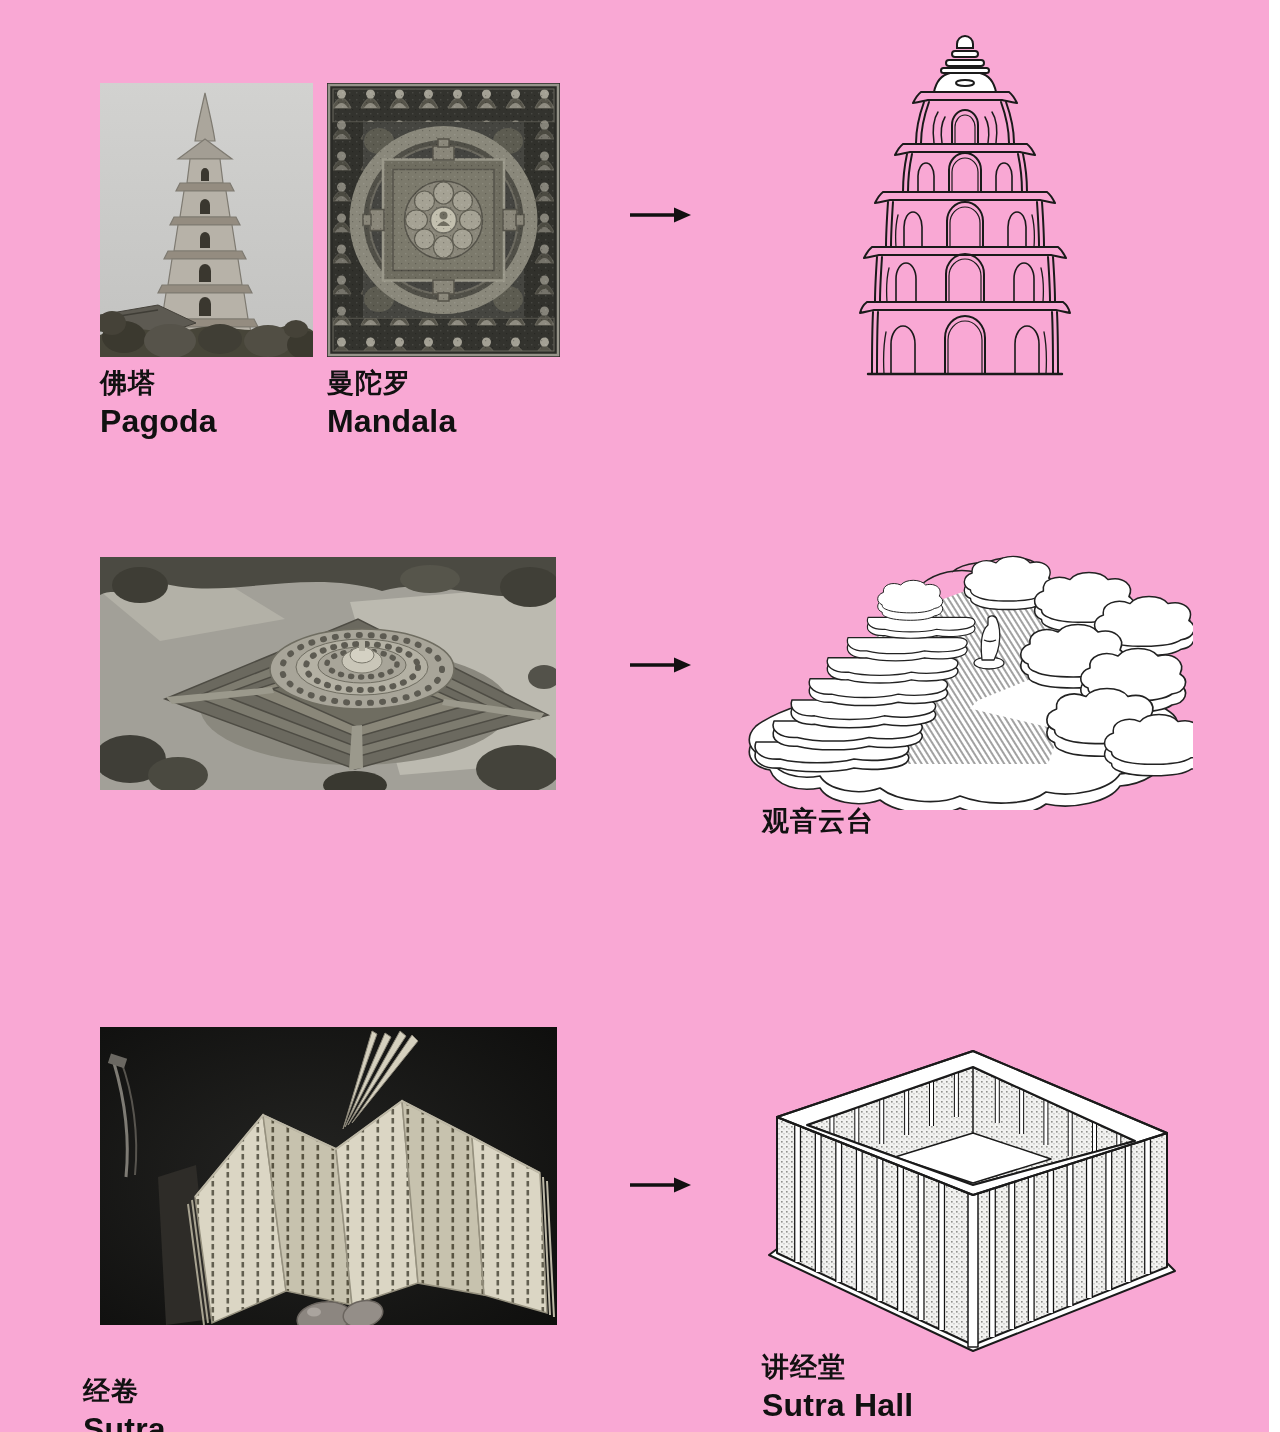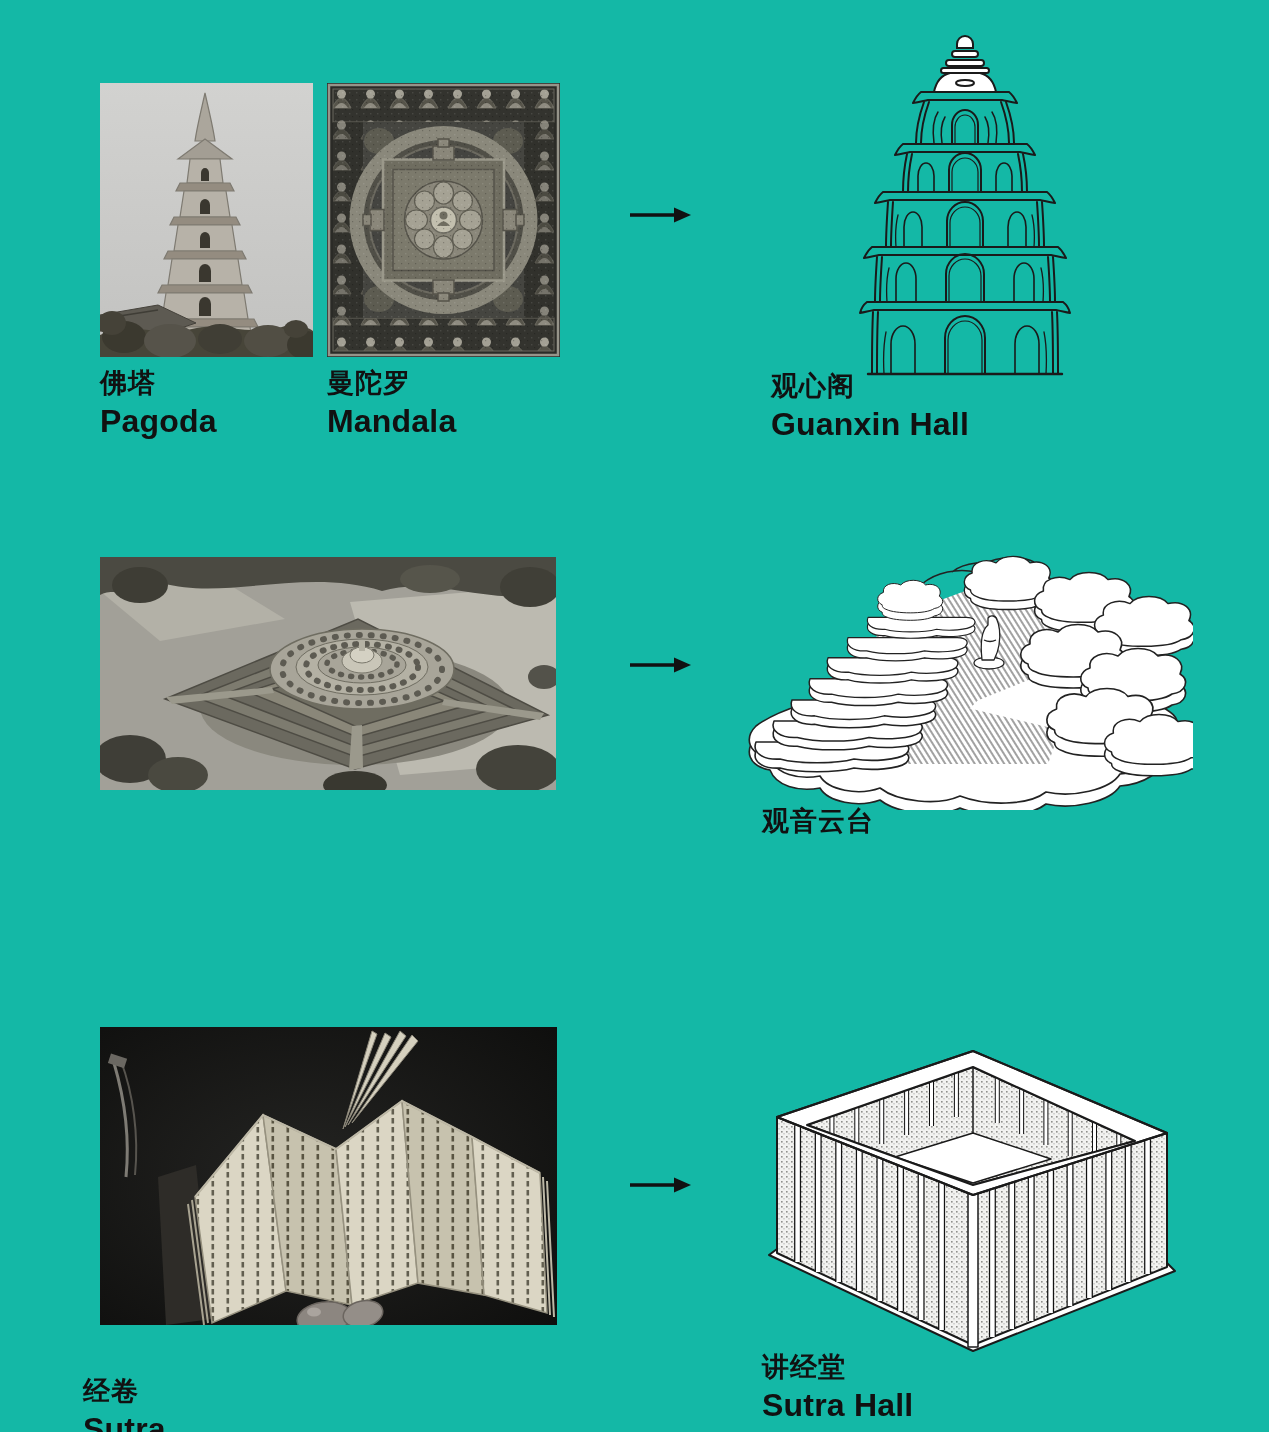--- a/index.html
+++ b/index.html
@@ -1,17 +1,17 @@
 <!DOCTYPE html>
 <html><head>
 <meta charset="utf-8">
 <style>
   html,body{margin:0;padding:0;background:#ffffff;}
   body{font-family:"Liberation Sans","DejaVu Sans",sans-serif;color:#111;}
-  .page{position:relative;width:1269px;height:1432px;background:#14b8a6;overflow:hidden;}
+  .page{position:relative;width:1269px;height:1432px;background:#f9a8d4;overflow:hidden;}
   .fig{position:absolute;}
   .fig svg{display:block;}
   .label{position:absolute;line-height:1.18;}
   .label .zh{font-size:27px;font-weight:700;letter-spacing:1px;}
   .label .en{font-size:32px;font-weight:700;margin-top:3px;letter-spacing:0.2px;}
   .arrow{position:absolute;width:64px;height:18px;}
 </style>
 </head>
 <body>
 
@@ -184,24 +184,20 @@
     </svg>
   </div>
 
   <div class="label" style="left:100px;top:368px;">
     <div class="zh">佛塔</div>
     <div class="en">Pagoda</div>
   </div>
   <div class="label" style="left:327px;top:368px;">
     <div class="zh">曼陀罗</div>
     <div class="en">Mandala</div>
-  </div>
-  <div class="label" style="left:771px;top:371px;">
-    <div class="zh">观心阁</div>
-    <div class="en">Guanxin Hall</div>
   </div>
 
   <div class="fig" style="left:100px;top:557px;">
     <svg width="456" height="233" viewBox="0 0 456 233">
       <rect width="456" height="233" fill="#a2a098"></rect>
       <path d="M250,45 L456,28 L456,205 L300,218 Z" fill="#bcbab0"></path>
       <path d="M0,34 L120,22 L185,62 L60,84 Z" fill="#b3b1a7"></path>
       <g>
         <path d="M0,0 H456 V36 C390,50 335,18 282,34 C205,10 125,44 62,26 C32,42 12,30 0,38 Z" fill="#4b4a42"></path>
         <ellipse cx="40" cy="28" rx="28" ry="18" fill="#3e3d35"></ellipse>

